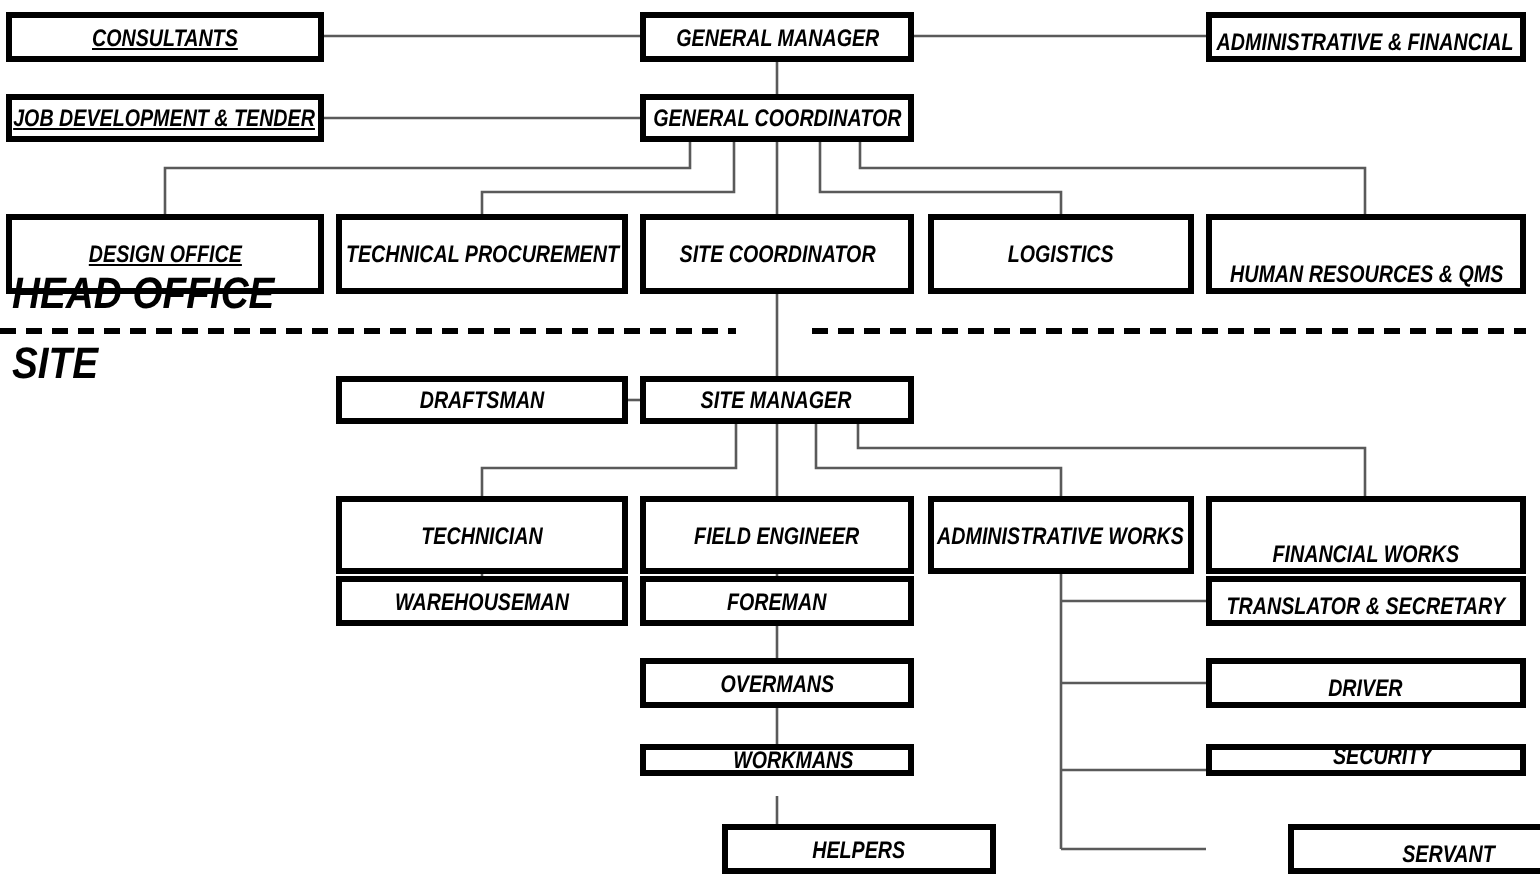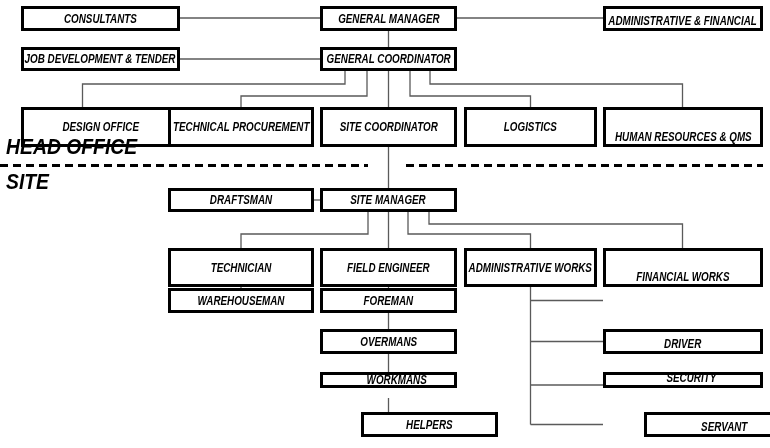--- a/index.html
+++ b/index.html
@@ -30,21 +30,21 @@
     font-style: italic;
     font-weight: bold;
     font-size: 12px;
     color: #000000;
     white-space: nowrap;
     transform: scaleX(0.82);
     transform-origin: center center;
     letter-spacing: 0px;
   }
   
-  .col-a { left: 21px;   width: 159px; }
+  .col-a { left: 3px;   width: 159px; text-decoration: underline; }
   .col-b { left: 168px; width: 146px; }
   .col-c { left: 320px; width: 137px; }
   .col-d { left: 464px; width: 133px; }
   .col-e { left: 603px; width: 160px; align-items: flex-end; }
   
   .row-1 { top: 6px;   height: 25px; }
   .row-2 { top: 47px;  height: 24px; }
   .row-3 { top: 107px; height: 40px; }
   .row-4 { top: 188px; height: 24px; }
   .row-5 { top: 248px; height: 39px; }
@@ -180,20 +180,23 @@
   <div class="node col-e row-5">
     <span class="lbl">FINANCIAL WORKS</span>
   </div>
 
   <div class="node col-b row-6">
     <span class="lbl">WAREHOUSEMAN</span>
   </div>
   <div class="node col-c row-6">
     <span class="lbl">FOREMAN</span>
   </div>
+  <div class="node col-e row-6">
+    <span class="lbl">TRANSLATOR &amp; SECRETARY</span>
+  </div>
 
   <div class="node col-c row-7">
     <span class="lbl">OVERMANS</span>
   </div>
   <div class="node col-e row-7">
     <span class="lbl">DRIVER</span>
   </div>
 
   <div class="node col-c row-8">
     <span class="lbl">WORKMANS</span>

